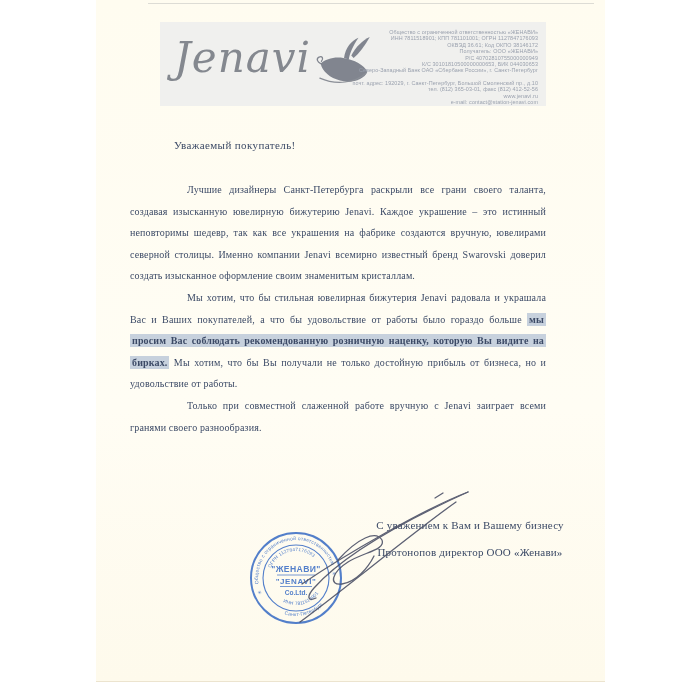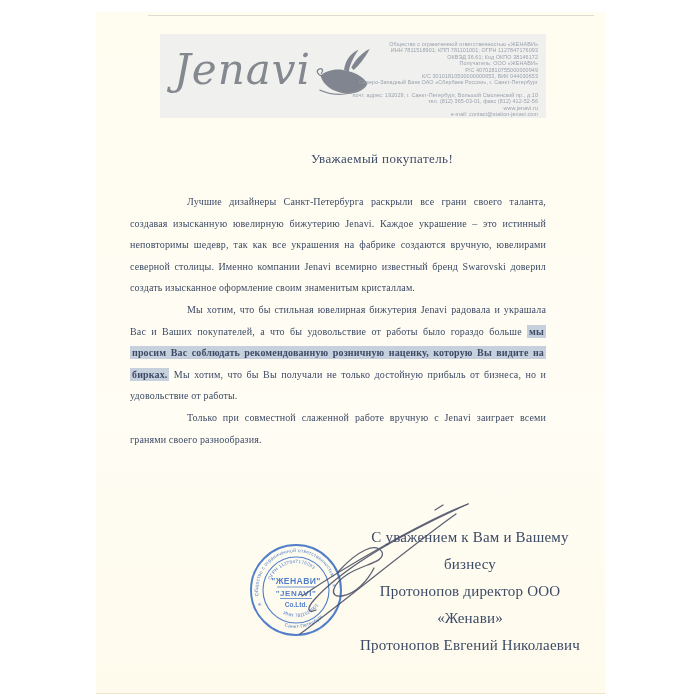--- a/index.html
+++ b/index.html
@@ -1,21 +1,21 @@
 <!DOCTYPE html>
 <html><head>
 <meta charset="utf-8">
 <style>
   html,body{margin:0;padding:0;}
   body{
     width:700px;height:700px;position:relative;background:#ffffff;
     font-family:"Liberation Serif",serif;overflow:hidden;
   }
   .page{
-    position:absolute;left:96px;top:12px;width:509px;height:681px;
+    position:absolute;left:96px;top:0;width:509px;height:681px;
     background:linear-gradient(180deg,#fffcf0 0%,#fffdf4 60%,#fefaec 100%);
     border-bottom:1px solid #ece4cf;
   }
   .scan-artifact{
     position:absolute;left:52px;top:3px;width:446px;height:1px;
     background:#d2d2cc;opacity:.75;
   }
   
   .letterhead{
     position:absolute;left:64px;top:22px;width:386px;height:84px;
@@ -30,38 +30,38 @@
   }
   .swan{margin-left:4px;margin-top:2px;}
   .head-info{
     position:absolute;right:8px;top:7px;width:240px;text-align:right;
     font-family:"Liberation Sans",sans-serif;font-size:5.4px;line-height:6.4px;
     color:#9aa1ae;letter-spacing:.1px;
   }
   .head-contacts{margin-top:6px;}
   
   .salutation{
-    position:absolute;left:78px;top:139px;width:416px;text-align:center;
-    font-size:13px;color:#3c4a66;letter-spacing:.4px;
+    position:absolute;left:78px;top:139px;width:416px;
+    font-size:11px;color:#3c4a66;letter-spacing:.4px;
   }
   .letter-body{
     position:absolute;left:34px;top:179px;width:416px;
     font-size:10px;line-height:21.6px;color:#3c4a66;
     text-align:justify;letter-spacing:.15px;
   }
   .letter-body p{margin:0;text-indent:57px;}
   .hl{
     background:#c7d1dd;font-weight:bold;
     box-decoration-break:clone;-webkit-box-decoration-break:clone;
     padding:1px 2px;
   }
   
   .closing{
     position:absolute;left:262px;top:512px;width:224px;text-align:center;
-    font-size:15px;line-height:27px;color:#3c4a66;letter-spacing:.2px;
+    font-size:11px;line-height:27px;color:#3c4a66;letter-spacing:.2px;
   }
   
   .stamp{position:absolute;left:150px;top:528px;width:100px;height:100px;opacity:.92;}
   .stamp text{font-family:"Liberation Sans",sans-serif;fill:#4575c7;}
   .stamp .ring-txt{font-size:4.9px;letter-spacing:.25px;}
   .stamp .inner-txt{font-size:4.7px;letter-spacing:.2px;}
   .stamp .c1{font-size:8.6px;font-weight:bold;letter-spacing:.4px;}
   .stamp .c2{font-size:8px;font-weight:bold;letter-spacing:.6px;}
   .stamp .c3{font-size:6.6px;font-weight:bold;}
   .stamp .star{font-size:5px;}
@@ -111,21 +111,20 @@
 
   <div class="letter-body">
     <p><span>Лучшие дизайнеры Санкт-Петербурга раскрыли все грани своего таланта, создавая изысканную ювелирную бижутерию Jenavi. Каждое украшение – это истинный неповторимы шедевр, так как все украшения на фабрике создаются вручную, ювелирами северной столицы. Именно компании Jenavi всемирно известный бренд Swarovski доверил создать изысканное оформление своим знаменитым кристаллам.</span></p>
     <p><span>Мы хотим, что бы стильная ювелирная бижутерия Jenavi радовала и украшала Вас и Ваших покупателей, а что бы удовольствие от работы было гораздо больше </span><span class="hl">мы просим Вас соблюдать рекомендованную розничную наценку, которую Вы видите на бирках.</span><span> Мы хотим, что бы Вы получали не только достойную прибыль от бизнеса, но и удовольствие от работы.</span></p>
     <p><span>Только при совместной слаженной работе вручную с Jenavi заиграет всеми гранями своего разнообразия.</span></p>
   </div>
 
   <div class="closing">
     <div>С уважением к Вам и Вашему бизнесу</div>
     <div>Протонопов директор ООО «Женави»</div>
-    <div>Протонопов Евгений Николаевич</div>
   </div>
 
   <svg class="stamp" viewBox="-50 -50 100 100">
     <defs>
       <path id="arcTopOuter" d="M -38,0 A 38,38 0 0 1 38,0"></path>
       <path id="arcBotOuter" d="M -38,0 A 38,38 0 0 0 38,0"></path>
       <path id="arcTopInner" d="M -27,0 A 27,27 0 0 1 27,0"></path>
       <path id="arcBotInner" d="M -27,0 A 27,27 0 0 0 27,0"></path>
     </defs>
     <circle cx="0" cy="0" r="45" fill="none" stroke="#4575c7" stroke-width="2"></circle>

